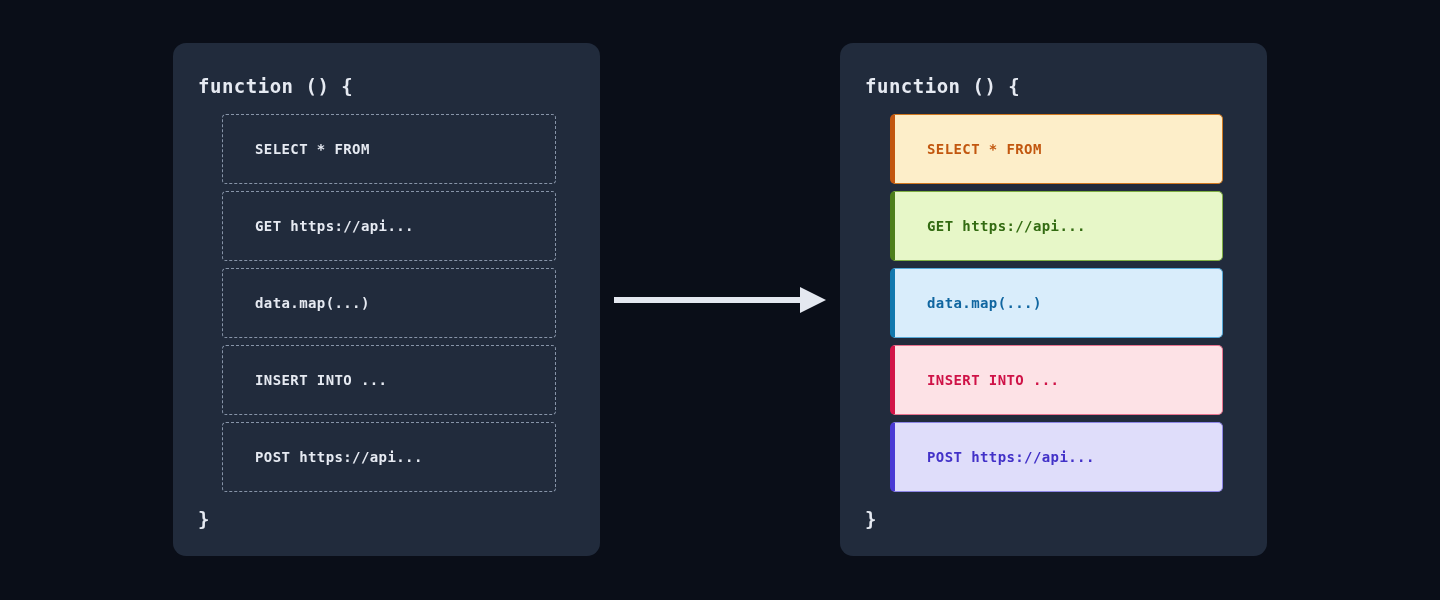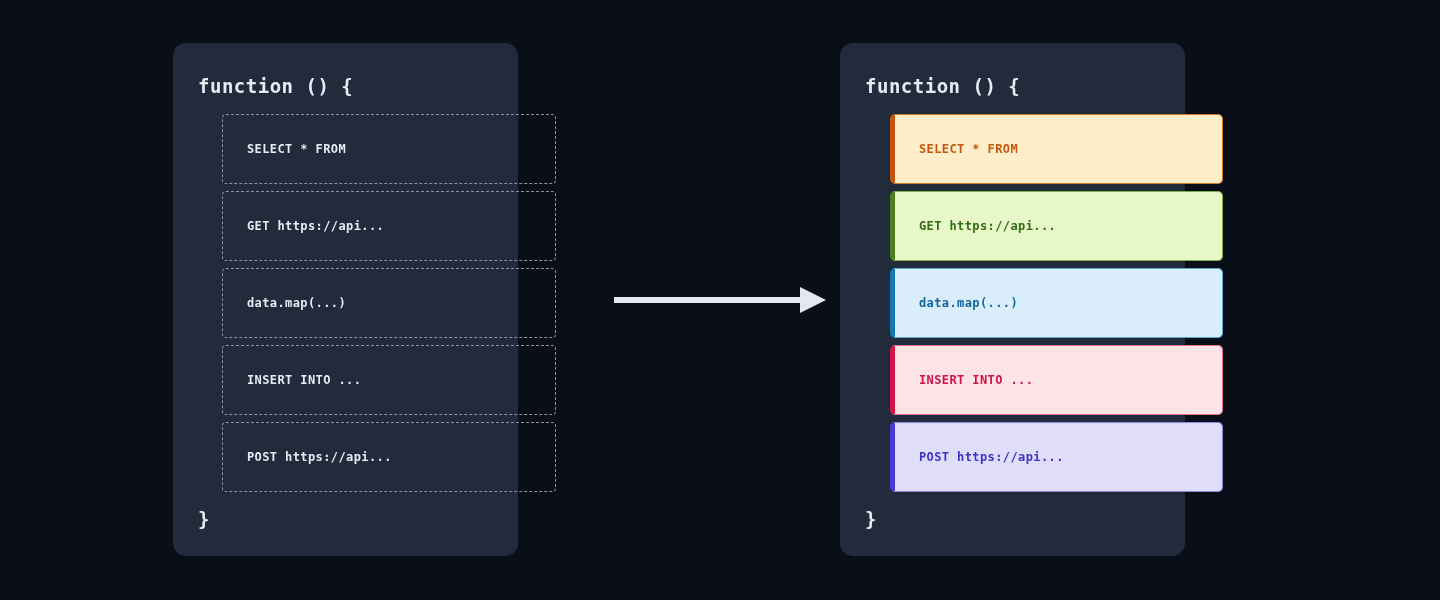--- a/index.html
+++ b/index.html
@@ -20,21 +20,21 @@
     position: absolute;
     inset: 0;
     width: 1440px;
     height: 600px;
   }
 
   
   .panel {
     position: absolute;
     top: 43px;
-    width: 345px;
+    width: 427px;
     height: 513px;
     background: #212b3c;
     border-radius: 13px;
   }
 
   .panel-left  { left: 173px; }
   .panel-right { left: 840px; }
 
   .code-brace {
     position: absolute;
@@ -62,22 +62,22 @@
 
   .stack-right {
     left: 50px;
     width: 333px;
   }
 
   .stmt {
     height: 70px;
     display: flex;
     align-items: center;
-    padding-left: 24px;
-    font-size: 12px;
+    padding-left: 32px;
+    font-size: 14px;
     font-weight: 700;
     letter-spacing: 0.4px;
     white-space: pre;
     font-family: "DejaVu Sans Mono", "Liberation Mono", monospace;
   }
 
   
   .stmt-plain {
     border: 1.5px dashed #8794a8;
     border-radius: 4px;

